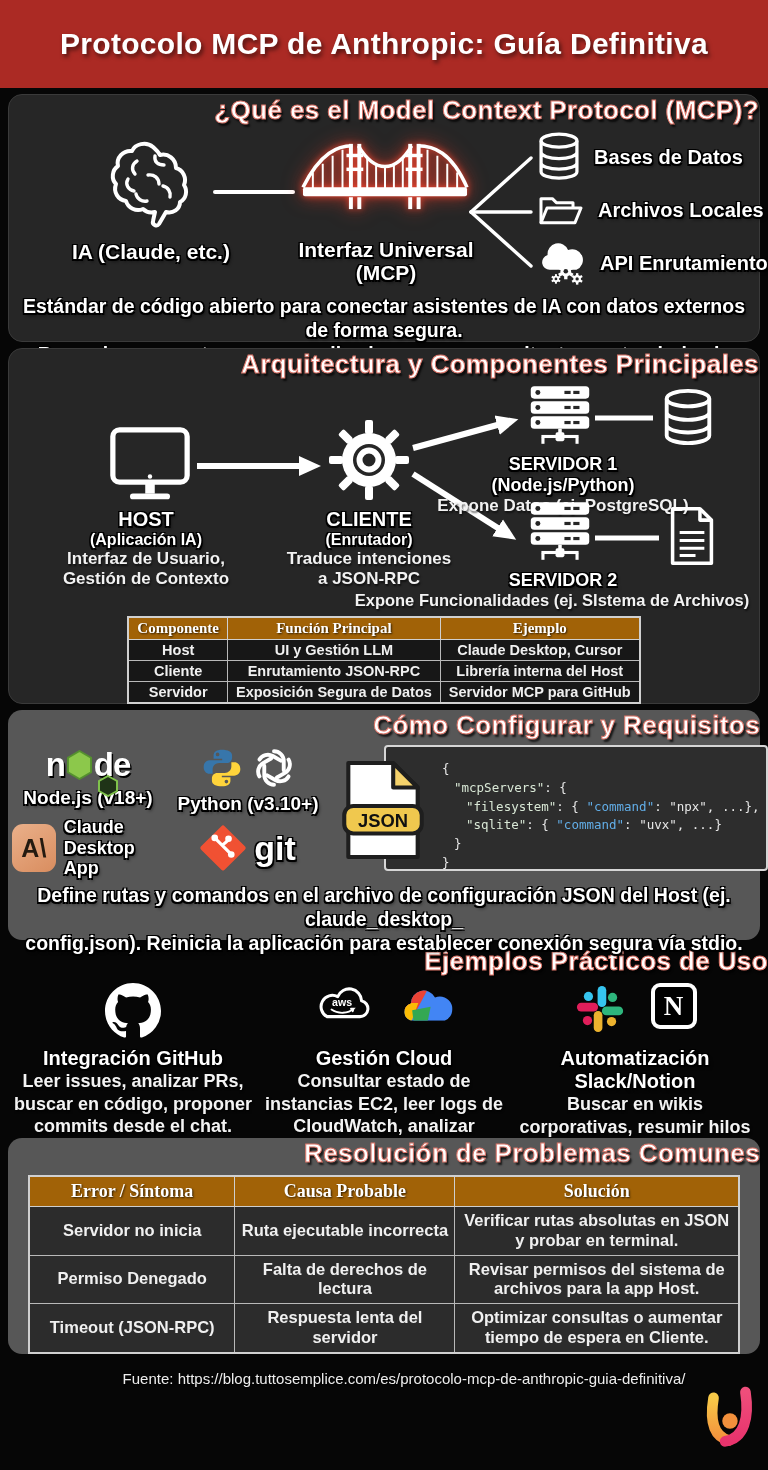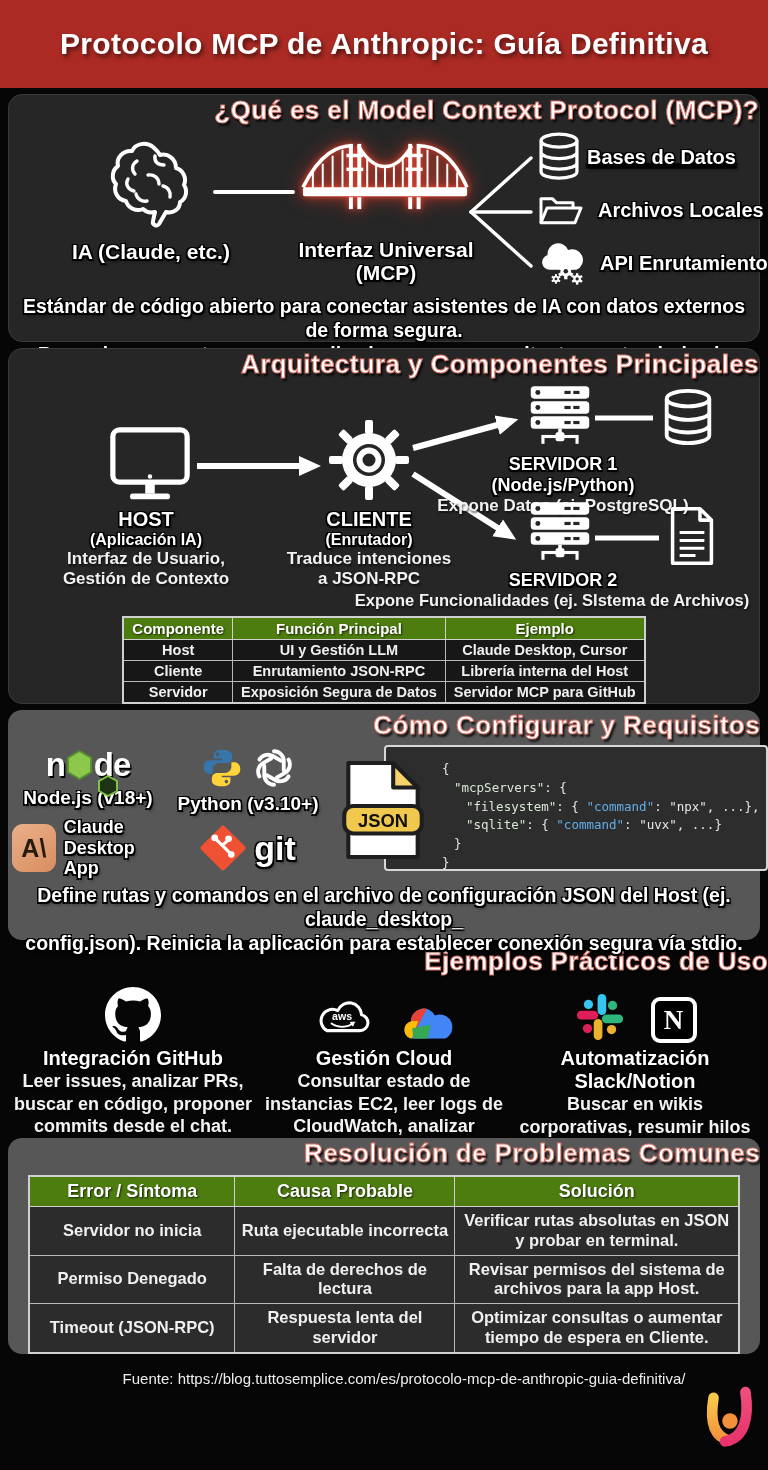--- a/index.html
+++ b/index.html
@@ -30,21 +30,21 @@
   .desc { text-align:center; font-size:19.5px; line-height:1.24; }
 
   
   #s2 { height:356px; }
   .diag2 { position:relative; height:234px; margin:0 6px; }
   .complabel { text-align:center; }
   .cl-name { font-size:20px; }
   .cl-sub  { font-size:16px; }
   .cl-desc { font-size:17px; font-weight:700; color:#f2f2f2; text-shadow:1px 2px 2px rgba(0,0,0,.6); line-height:1.18; }
   table.tb { border-collapse:collapse; margin:2px auto 0; border:2px solid #d0d0d0; }
-  table.tb th { background:#4d7c0f; color:#fff; font-weight:800; border:1px solid #cfcfcf; text-shadow:1px 1px 2px rgba(0,0,0,.7); }
+  table.tb th { background:#a16207; color:#fff; font-weight:800; border:1px solid #cfcfcf; text-shadow:1px 1px 2px rgba(0,0,0,.7);font-family:Liberation Serif, serif; }
   table.tb td { background:#171717; color:#f0f0f0; border:1px solid #b9b9b9; text-align:center; font-weight:700; }
   #tbl-arch th { font-size:15px; padding:2px 8px; }
   #tbl-arch td { font-size:14.5px; padding:2px 8px; }
 
   
   #s3 { height:230px; }
   .cfg-row { display:flex; padding:4px 8px 0 4px; height:134px; }
   .logos { width:326px; display:grid; grid-template-columns:152px 168px; grid-template-rows:74px 58px; }
   .lcell { display:flex; flex-direction:column; align-items:center; justify-content:flex-start; }
   .lcell .cap { font-size:19px; margin-top:2px; }
@@ -63,21 +63,21 @@
              padding:13px 6px 6px 56px; font-family:"DejaVu Sans Mono", monospace; font-size:12.5px;
              line-height:1.5; color:#e8e8e8; white-space:nowrap; overflow:hidden; }
   .codebox .ind1 { padding-left:12px; } .codebox .ind2 { padding-left:24px; }
   .ckey { color:#d9e8d6; } .ccmd { color:#62aee8; } .cval { color:#e8e8e8; }
   .json-ic { position:absolute; left:2px; top:14px; }
 
   
   #s4 { height:192px; padding-top:6px; }
   .examples { display:flex; justify-content:space-between; padding:6px 10px 0; }
   .ex { width:246px; text-align:center; }
-  .ex .icons { height:60px; display:flex; align-items:flex-end; justify-content:center; gap:25px; }
+  .ex .icons { height:60px; display:flex; align-items:flex-start; justify-content:center; gap:25px; }
   .ex h3 { font-size:20px; margin-top:4px; }
   .ex p { font-size:18px; line-height:1.26; font-weight:700; color:#f3f3f3; text-shadow:1px 2px 2px rgba(0,0,0,.7); }
   .notion-box { width:46px; height:46px; background:#000; border:4px solid #fff; border-radius:9px;
                 display:flex; align-items:center; justify-content:center; }
   .notion-box span { font-family:"Liberation Serif", serif; font-weight:800; font-size:27px; color:#fff; }
 
   
   #s5 { height:216px; }
   #tbl-fix { width:712px; table-layout:fixed; margin-top:6px; }
   #tbl-fix th { font-size:18px; padding:4px 4px; }
@@ -142,21 +142,21 @@
 
       <svg class="abs" style="left:460px;top:6px;" width="64" height="152" viewBox="0 0 64 152">
         <g stroke="#fff" stroke-width="3.4" stroke-linecap="round">
           <line x1="2" y1="80" x2="62" y2="26"></line>
             <line x1="2" y1="80" x2="62" y2="80"></line>
             <line x1="2" y1="80" x2="62" y2="134"></line>
         </g>
       </svg>
 
       <div class="abs" style="left:528px;top:4px;width:232px;">
-        <div style="display:flex;align-items:center;gap:6px;height:54px;text-decoration:underline;">
+        <div style="display:flex;align-items:center;gap:13px;height:54px;">
           <span>
             <svg width="44" height="52" viewBox="0 0 54 62" fill="none" stroke="#fff" stroke-width="4">
               <ellipse cx="27" cy="11" rx="22" ry="8"></ellipse>
               <path d="M5 11v38a22 8 0 0 0 44 0V11 M5 25a22 8 0 0 0 44 0 M5 38a22 8 0 0 0 44 0"></path>
             </svg>
             </span>
           <span class="ow t-label">Bases de Datos</span>
         </div>
         <div style="display:flex;align-items:center;gap:13px;height:52px;">
           <span>

